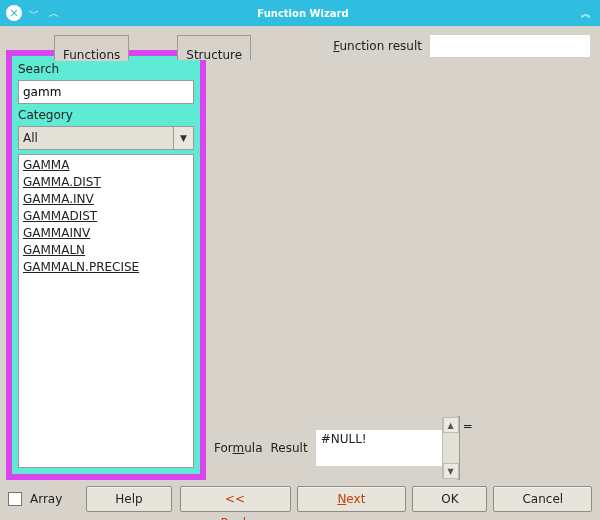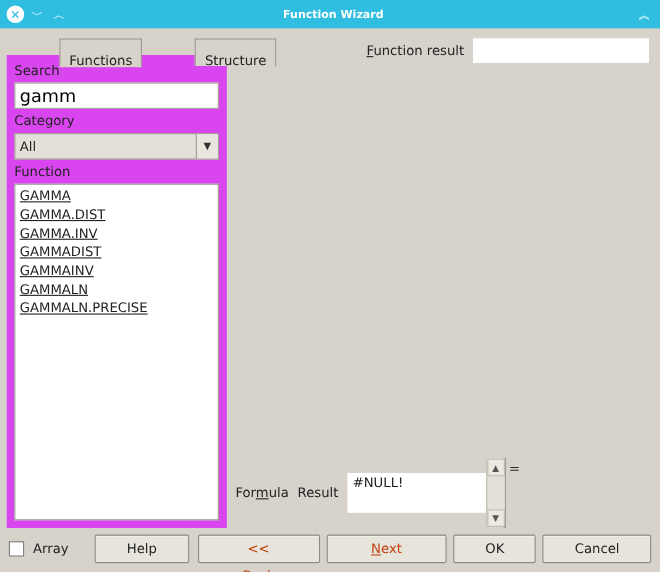--- a/index.html
+++ b/index.html
@@ -77,39 +77,39 @@
     border-bottom: 1px solid #d7d3cb;
     z-index: 2;
   }
   .left-pane {
     width: 200px;
     display: flex;
     flex-direction: column;
   }
   .left-frame {
     flex: 1;
-    border: 1px solid #d946ef;
-    background: #d946ef;
+    border: 6px solid #d946ef;
+    background: #5eead4;
     padding: 6px;
     display: flex;
     flex-direction: column;
     gap: 4px;
     justify-content: center;
   }
   .lbl { font-size: 12px; }
   .und::first-letter { text-decoration: underline; }
   .und-mid { text-decoration: underline; }
 
   .inp {
     width: 100%;
     height: 24px;
     border: 1px solid #9e9a91;
     background: #fff;
     padding: 2px 4px;
-    font-size: 16px;
+    font-size: 12px;
     font-family: inherit;
   }
   .select-wrap { position: relative; width: 100%; }
   .select {
     width: 100%; height: 24px;
     border: 1px solid #9e9a91;
     background: #e3e0d8;
     padding: 2px 4px;
     font-size: 12px;
     line-height: 18px;
@@ -246,21 +246,20 @@
           <div class="tab">Structure</div>
         </div>
         <div class="left-frame">
           <div class="lbl"><span class="und">Search</span></div>
           <input class="inp" value="gamm" style="">
           <div class="lbl"><span class="und">Category</span></div>
           <div class="select-wrap">
             <div class="select">All</div>
             <div class="select-btn">▼</div>
           </div>
-          <div class="lbl"><span class="und">Function</span></div>
           <div class="listbox">
             <div>GAMMA</div>
             <div>GAMMA.DIST</div>
             <div>GAMMA.INV</div>
             <div>GAMMADIST</div>
             <div>GAMMAINV</div>
             <div>GAMMALN</div>
             <div>GAMMALN.PRECISE</div>
           </div>
         </div>

